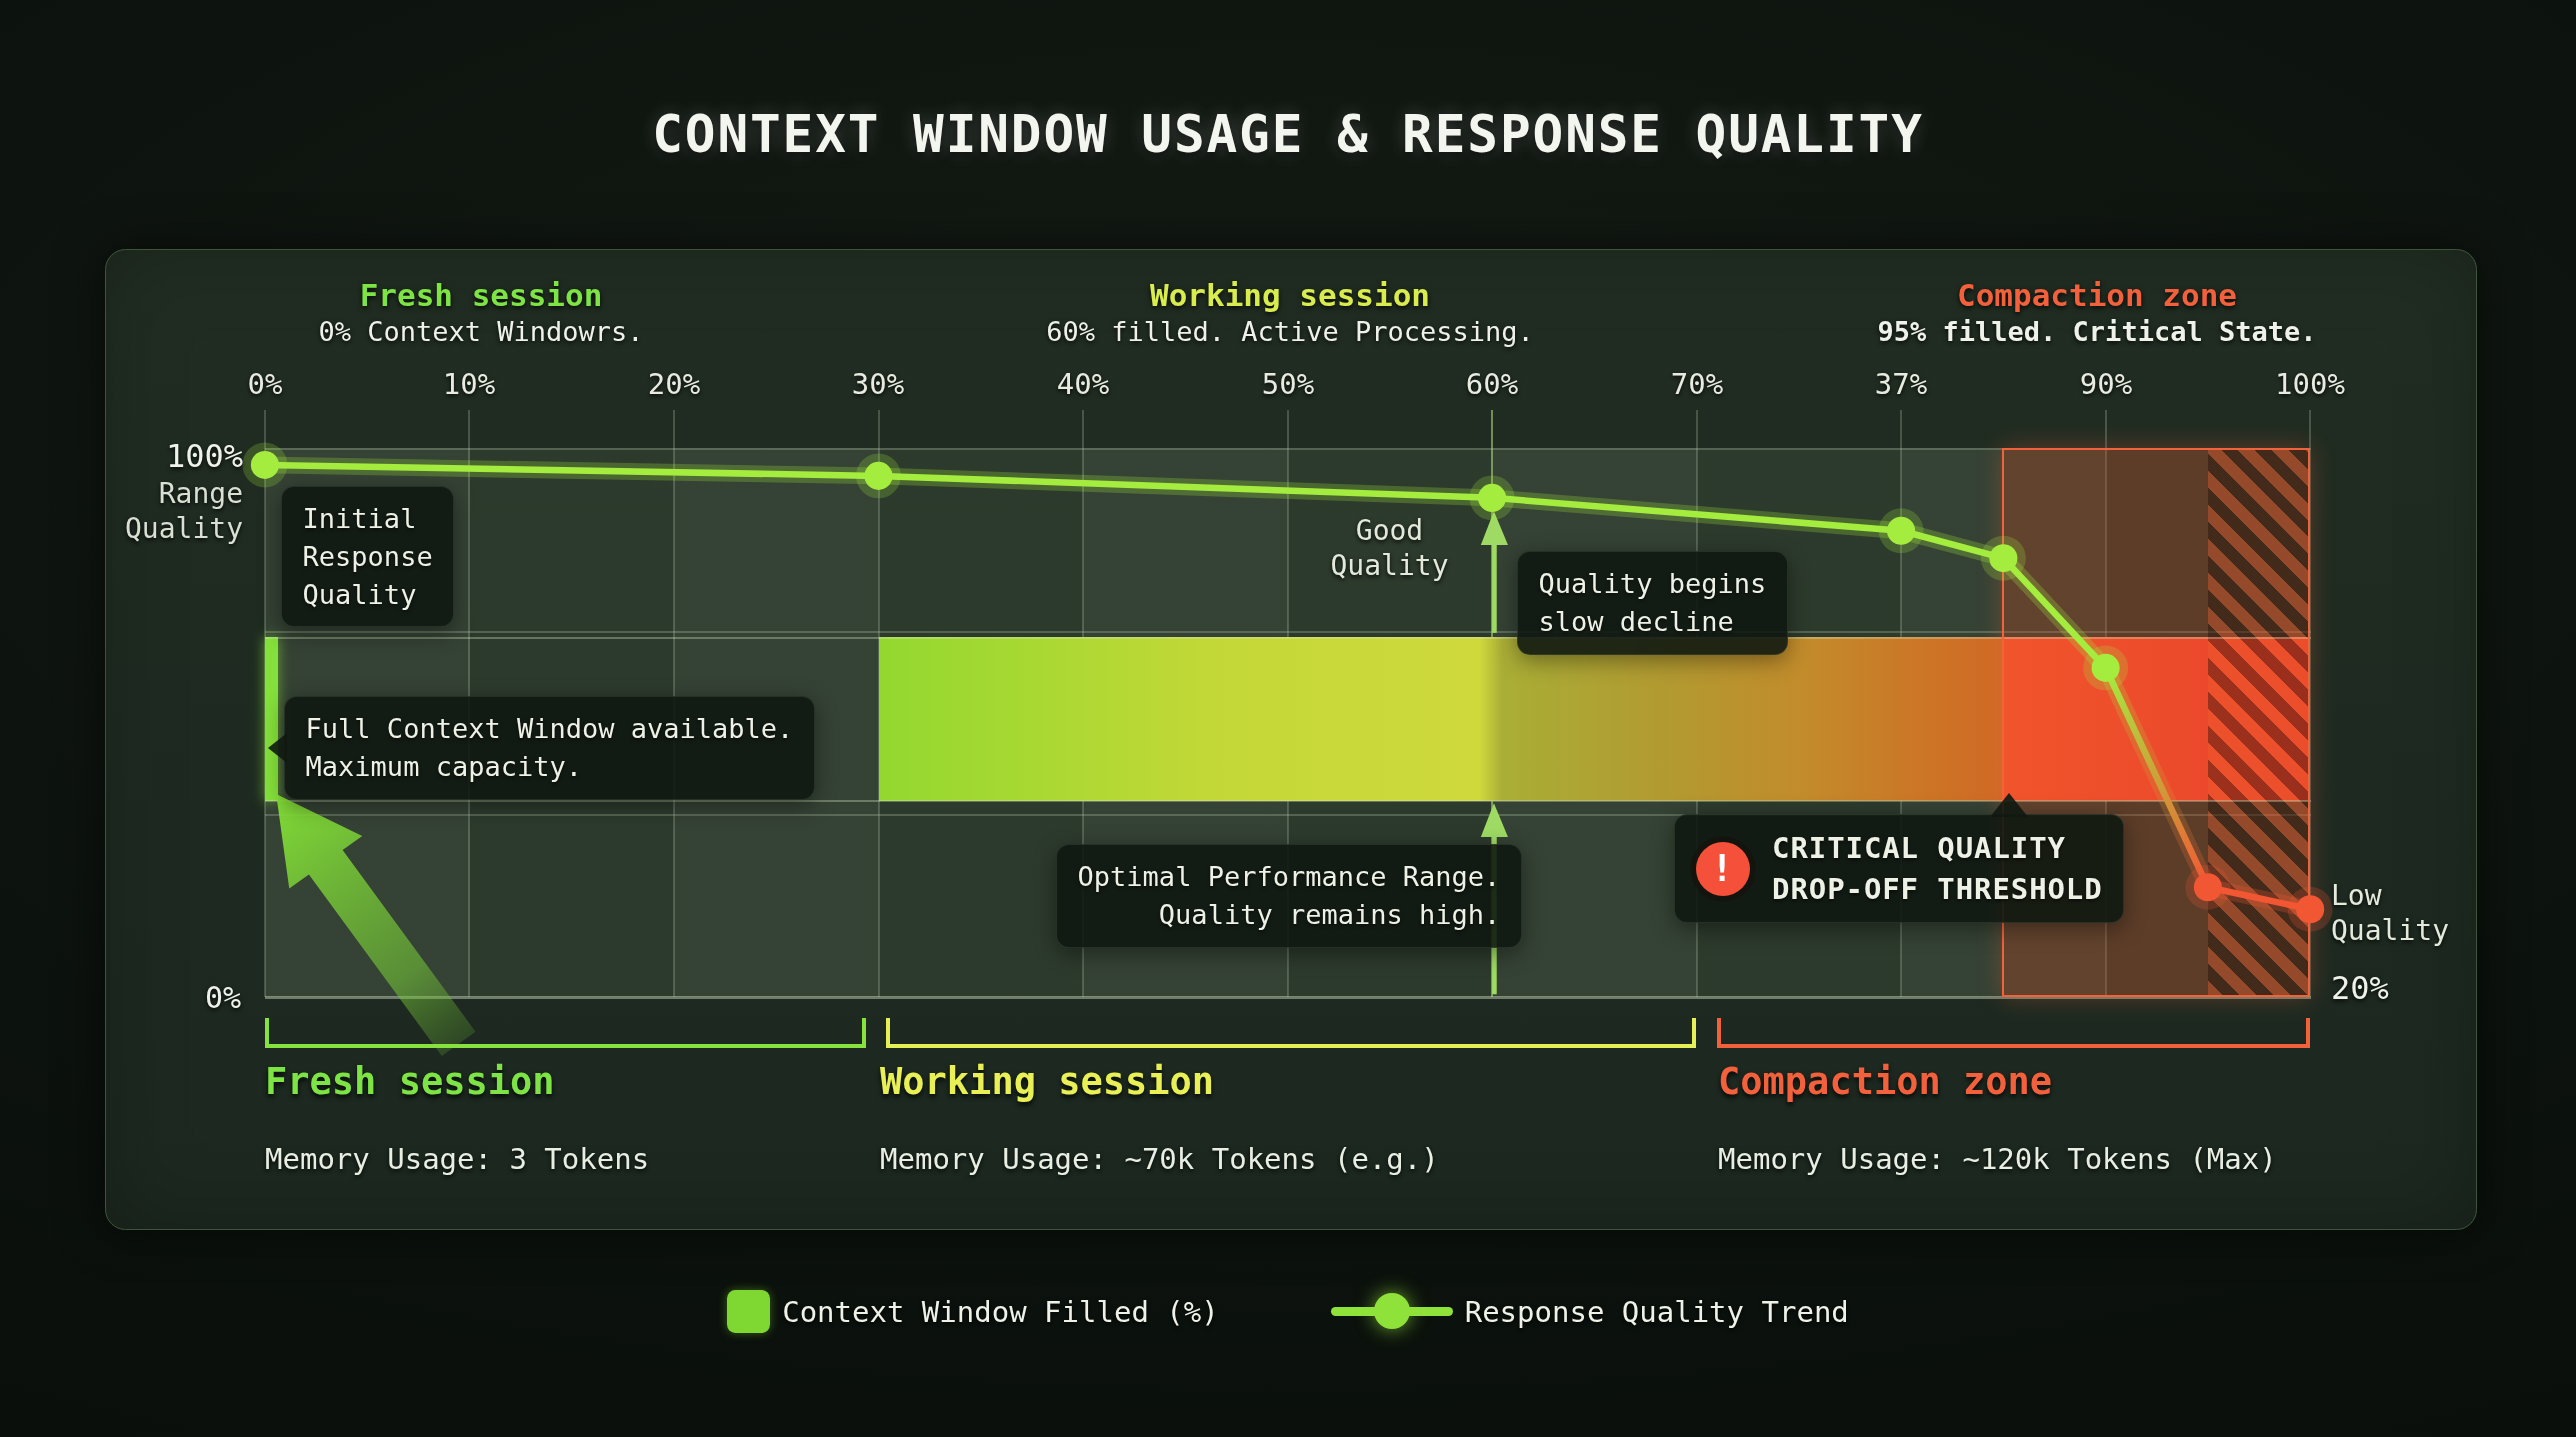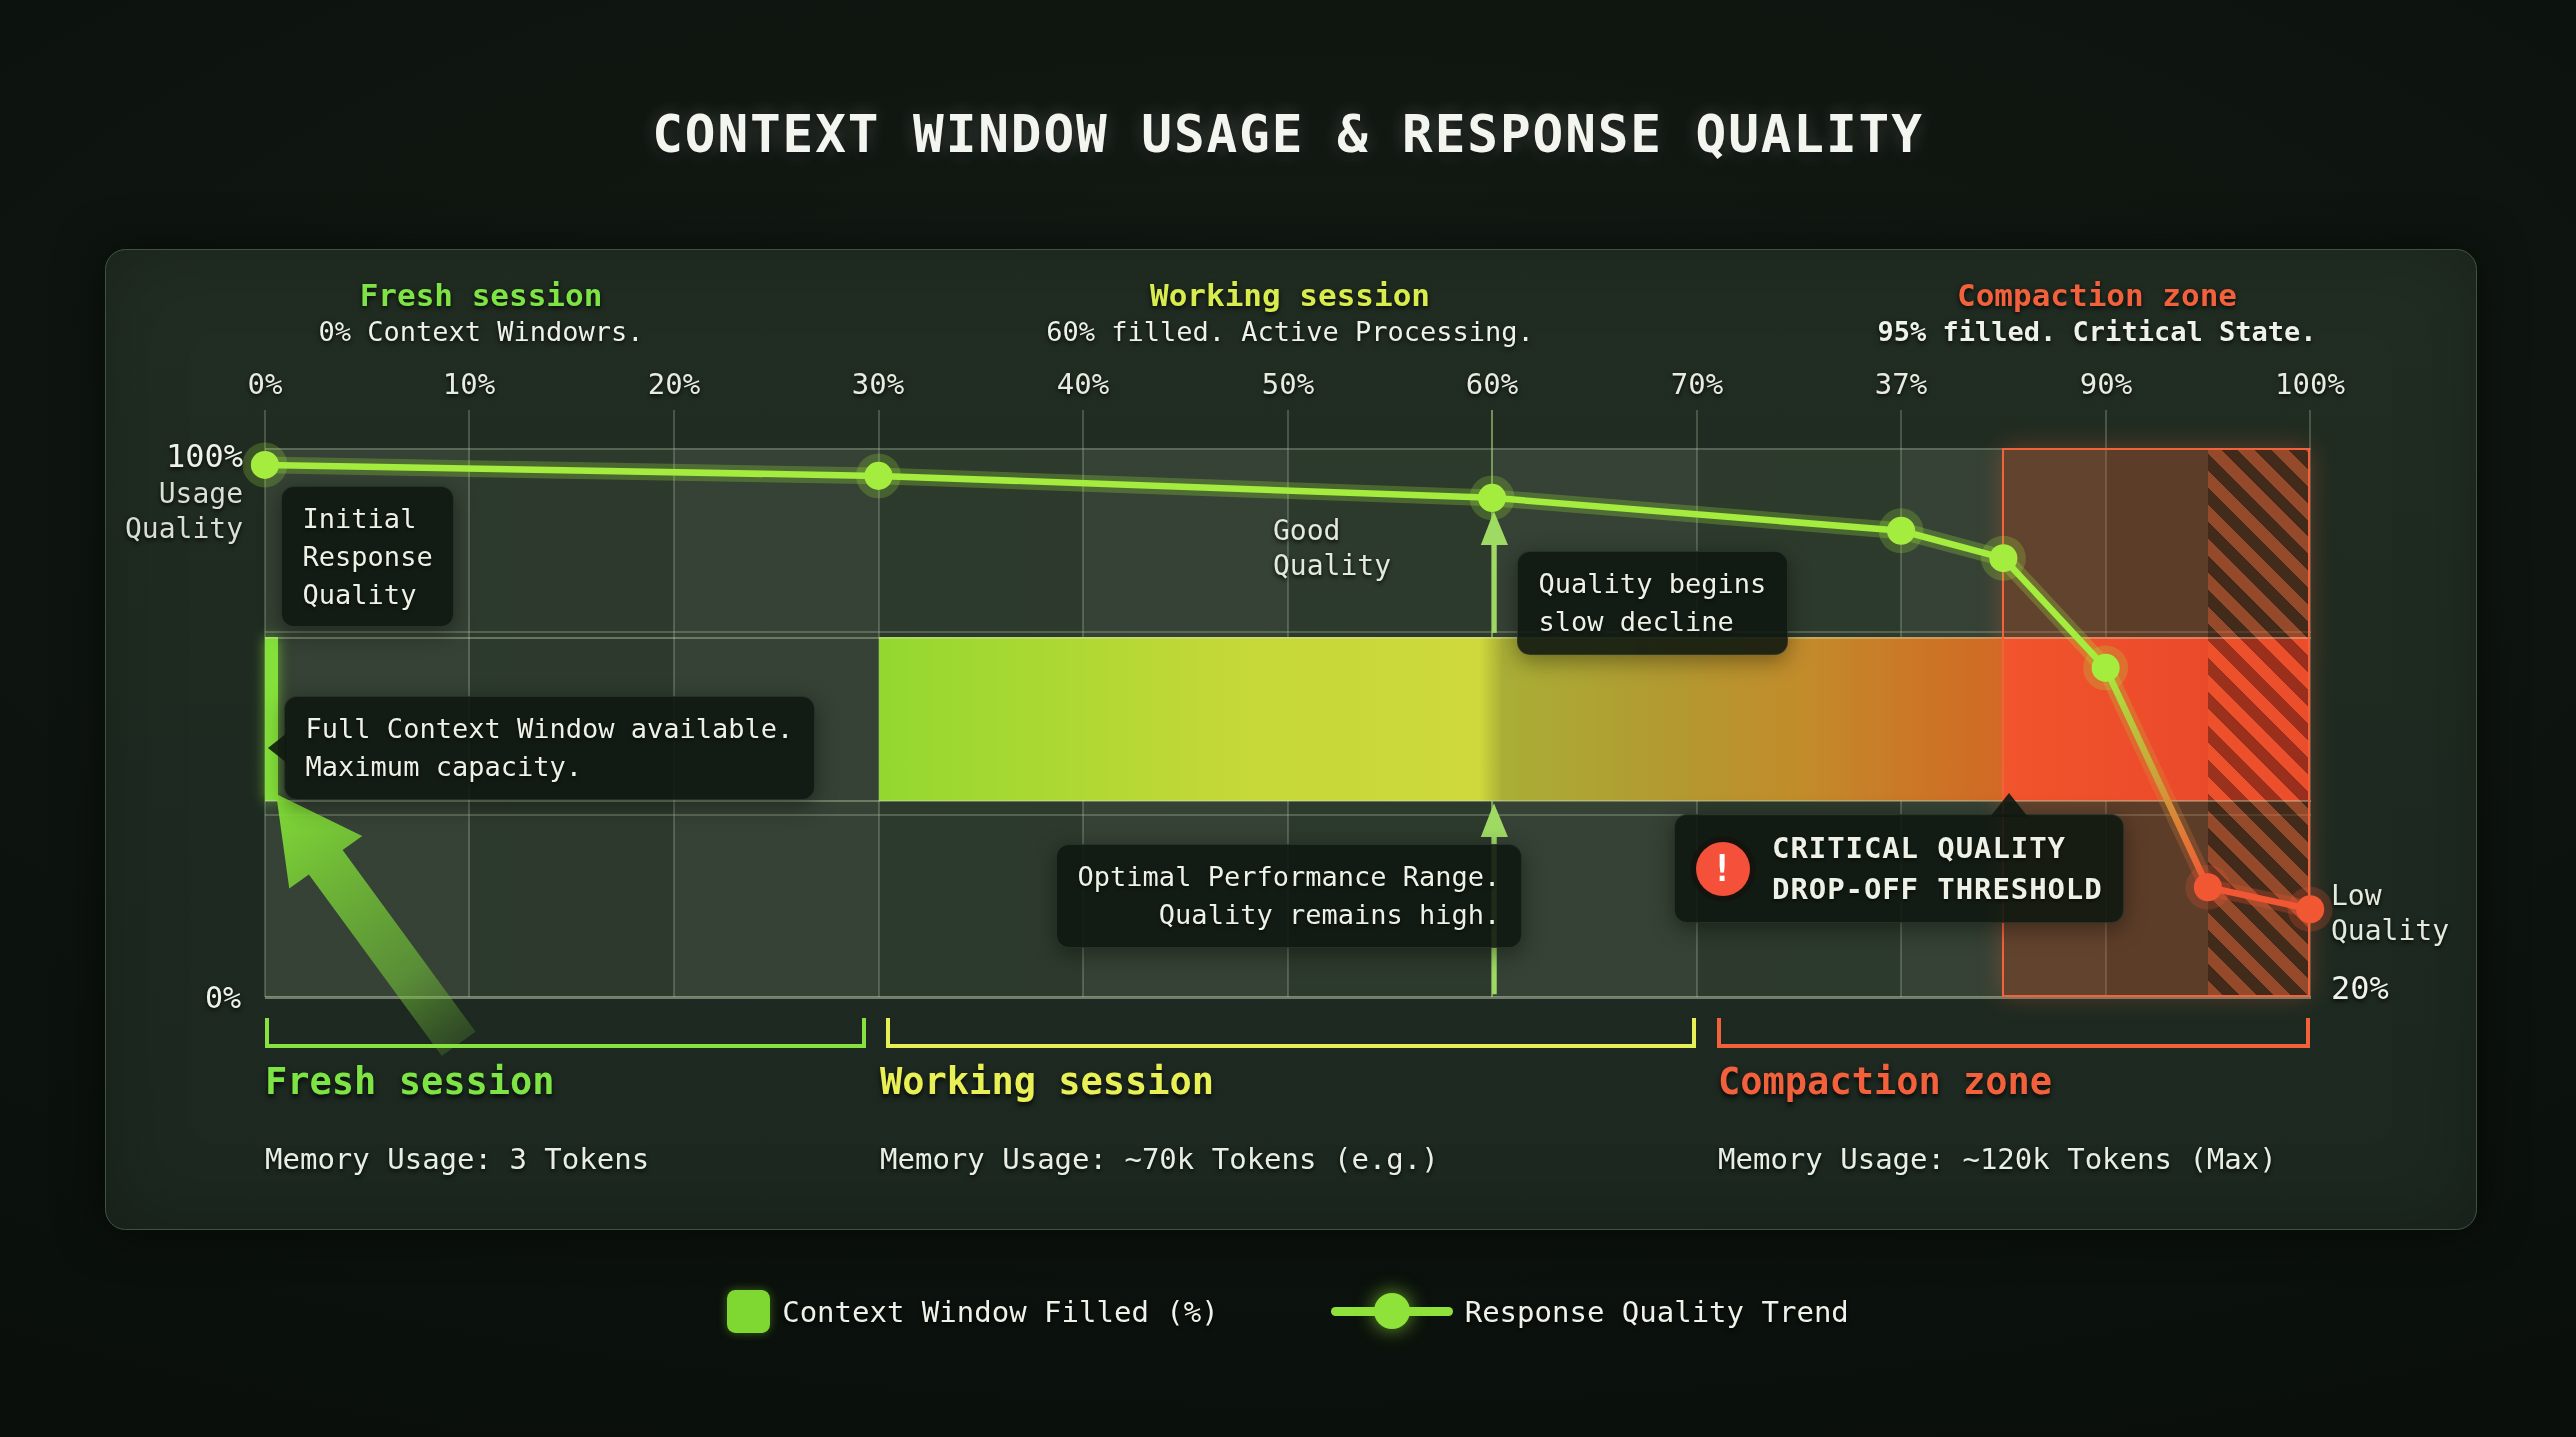--- a/index.html
+++ b/index.html
@@ -165,33 +165,33 @@
         <circle cx="2249.5" cy="713.4000000000001" r="24" fill="#a4ec3e" opacity="0.22"></circle>
         <circle cx="2249.5" cy="713.4000000000001" r="15" fill="#a4ec3e"></circle>
         <circle cx="2358.75" cy="947.8" r="24" fill="#f25734" opacity="0.22"></circle>
         <circle cx="2358.75" cy="947.8" r="15" fill="#f25734"></circle>
         <circle cx="2468" cy="971.24" r="24" fill="#f25734" opacity="0.22"></circle>
         <circle cx="2468" cy="971.24" r="15" fill="#f25734"></circle>
       </g>
   </svg>
 
   <div class="abs flab" style="left:140px;top:436px;width:103px;text-align:right;font-size:32px;color:#eef2e8;">100%</div>
-  <div class="abs flab" style="left:112px;top:476px;width:131px;text-align:right;color:#d9dfd2;">Usage
+  <div class="abs flab" style="left:112px;top:476px;width:131px;text-align:right;color:#d9dfd2;">Range
 Quality</div>
   <div class="abs flab" style="left:140px;top:979px;width:101px;text-align:right;font-size:30px;color:#eef2e8;">0%</div>
   <div class="abs flab" style="left:2331px;top:878px;">Low
 Quality</div>
   <div class="abs flab" style="left:2331px;top:968px;font-size:32px;color:#eef2e8;">20%</div>
 
   <div class="abs ann" style="left:281px;top:486px;">Initial
 Response
 Quality</div>
   <div id="ann-full" class="abs ann" style="left:284px;top:696px;">Full Context Window available.
 Maximum capacity.</div>
-  <div class="abs flab" style="left:1273px;top:513px;width:159px;text-align:left;">Good
+  <div class="abs flab" style="left:1310px;top:513px;width:159px;text-align:center;">Good
 Quality</div>
   <div class="abs ann" style="left:1517px;top:551px;">Quality begins
 slow decline</div>
   <div class="abs ann" style="left:1056px;top:844px;text-align:right;">Optimal Performance Range.
 Quality remains high.</div>
   <div id="ann-critical" class="abs ann" style="left:1674px;top:814px;">
     <div id="crit-pointer"></div>
     <span id="warn-icon">!</span>
     <span style="white-space:pre-line;">CRITICAL QUALITY
 DROP-OFF THRESHOLD</span>

